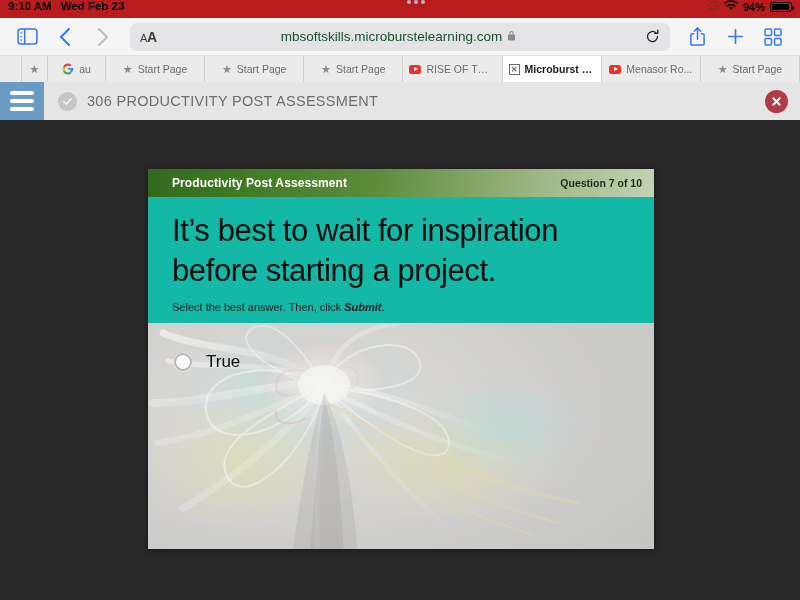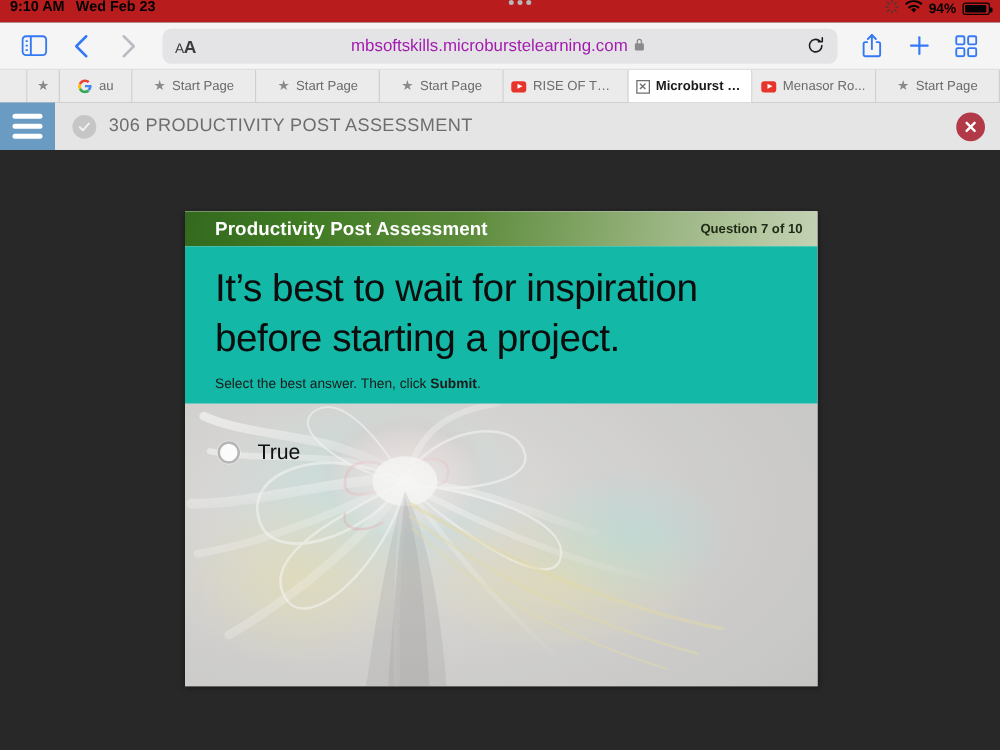--- a/index.html
+++ b/index.html
@@ -34,21 +34,21 @@
     color:#3478f6; cursor:default; }
   .tb-btn.dim{ color:#b9bcc2; }
   .urlbar{
     flex:1; height:28px; background:#e4e4e6; border-radius:7px; margin:14px 6px;
     display:flex; align-items:center; padding:0 10px; position:relative;gap:27px;
   }
   .aa{ font-size:11px; color:#3c3c3c; letter-spacing:-.3px; font-weight:500;}
   .aa b{ font-size:14px; }
   .url-center{
     position:absolute; left:0; right:3px; display:flex; justify-content:center;
-    align-items:center; gap:5px; font-size:13.5px; color:#a21caf; pointer-events:none;
+    align-items:center; gap:5px; font-size:13.5px; color:#14532d; pointer-events:none;
   }
   .reload{ margin-left:auto; color:#1c1c1e; display:flex; align-items:center; z-index:2;}
 
   
   .tabstrip{ height:26px; background:#dcdcdc; display:flex; align-items:stretch; }
   .tab{
     flex:1 1 0; min-width:0; display:flex; align-items:center; justify-content:center; gap:5px;
     font-size:10.5px; color:#6b6b6b; background:#ebebeb;
     border-right:1px solid #cfcfcf; padding:0 6px; overflow:hidden; white-space:nowrap;
   }
@@ -92,29 +92,29 @@
   .card{
     position:absolute; left:148px; top:49px; width:506px; height:380px;
     background:#fff; box-shadow:0 1px 5px rgba(0,0,0,.45); overflow:hidden;
     display:flex; flex-direction:column;
   }
   .card-head{
     height:28px; flex:none; display:flex; align-items:center; justify-content:space-between;
     padding:0 12px 0 24px;
     background:linear-gradient(100deg,#33691e 0%,#3f7a23 18%,#5d8c3c 45%,#9fb887 78%,#c3d2b4 100%);
   }
-  .card-head .ch-title{ font-size:15px; font-weight:bold; color:#fff; letter-spacing:.1px;}
+  .card-head .ch-title{ font-size:12px; font-weight:bold; color:#fff; letter-spacing:.1px;}
   .card-head .ch-q{ font-size:10.5px; font-weight:bold; color:#1f2b17; }
 
   .card-white{ background:#14b8a6; padding:14px 24px 10px 24px; flex:none; }
   .q-text{
     font-size:31px; line-height:1.28; color:#0d0d0d; font-weight:400; letter-spacing:-.4px;
   }
   .q-hint{ font-size:11px; color:#1a1a1a; margin-top:11px; }
-  .q-hint b{ font-weight:bold; }
+  .q-hint b{ font-style:italic; font-weight:bold; }
 
   .card-body{ flex:1; position:relative; background:#c9c9c9; overflow:hidden; }
   .fractal{ position:absolute; inset:0; }
   .options{ position:absolute; left:26px; top:20px; right:20px; }
   .opt{ display:flex; align-items:center; gap:14px; height:38px; margin-bottom:14px; }
   .radio{
     width:18px; height:18px; border-radius:50%; background:#fbfbfb;
     border:2px solid #b5b5b5; flex:none;
     box-shadow:0 0 0 .5px rgba(255,255,255,.6);
   }

